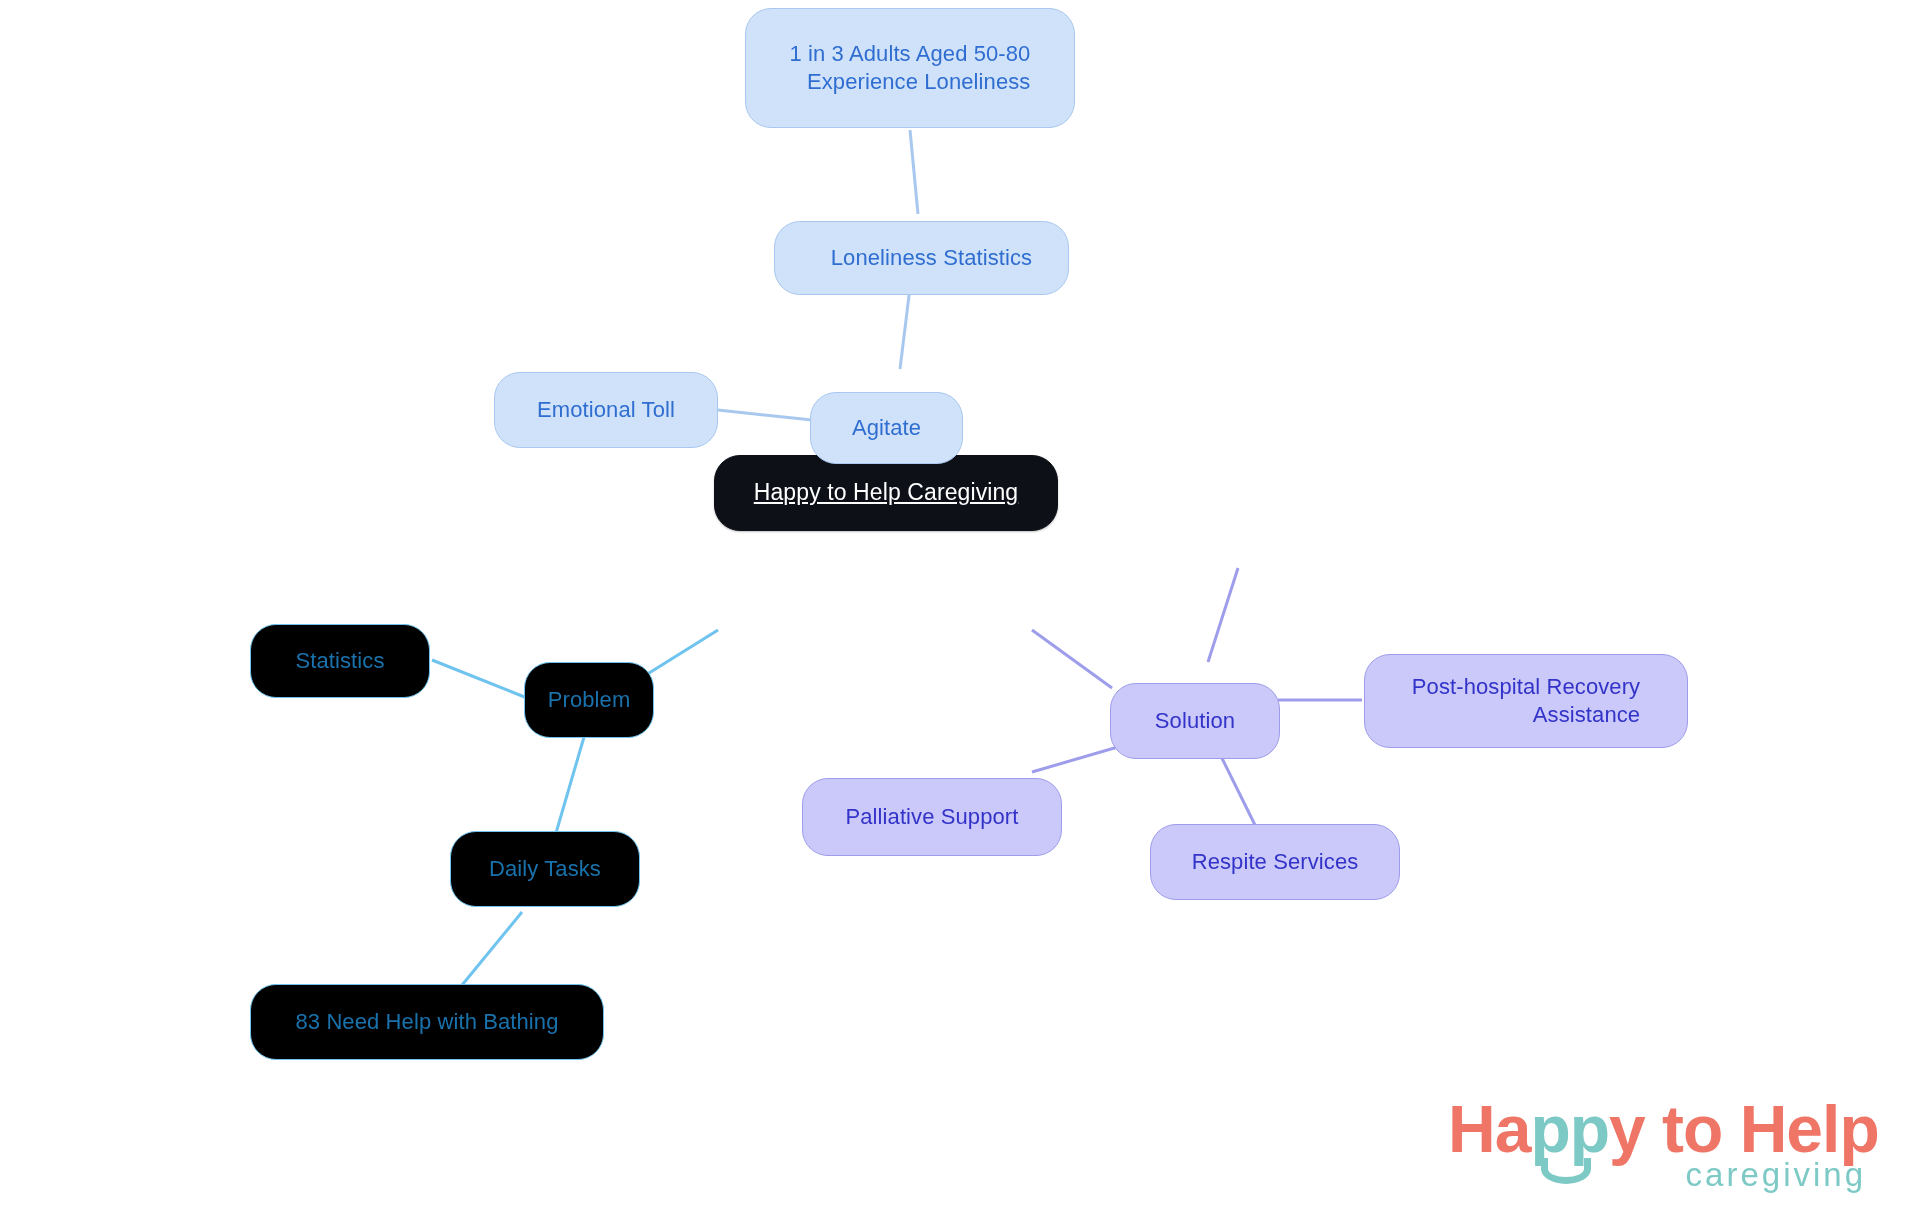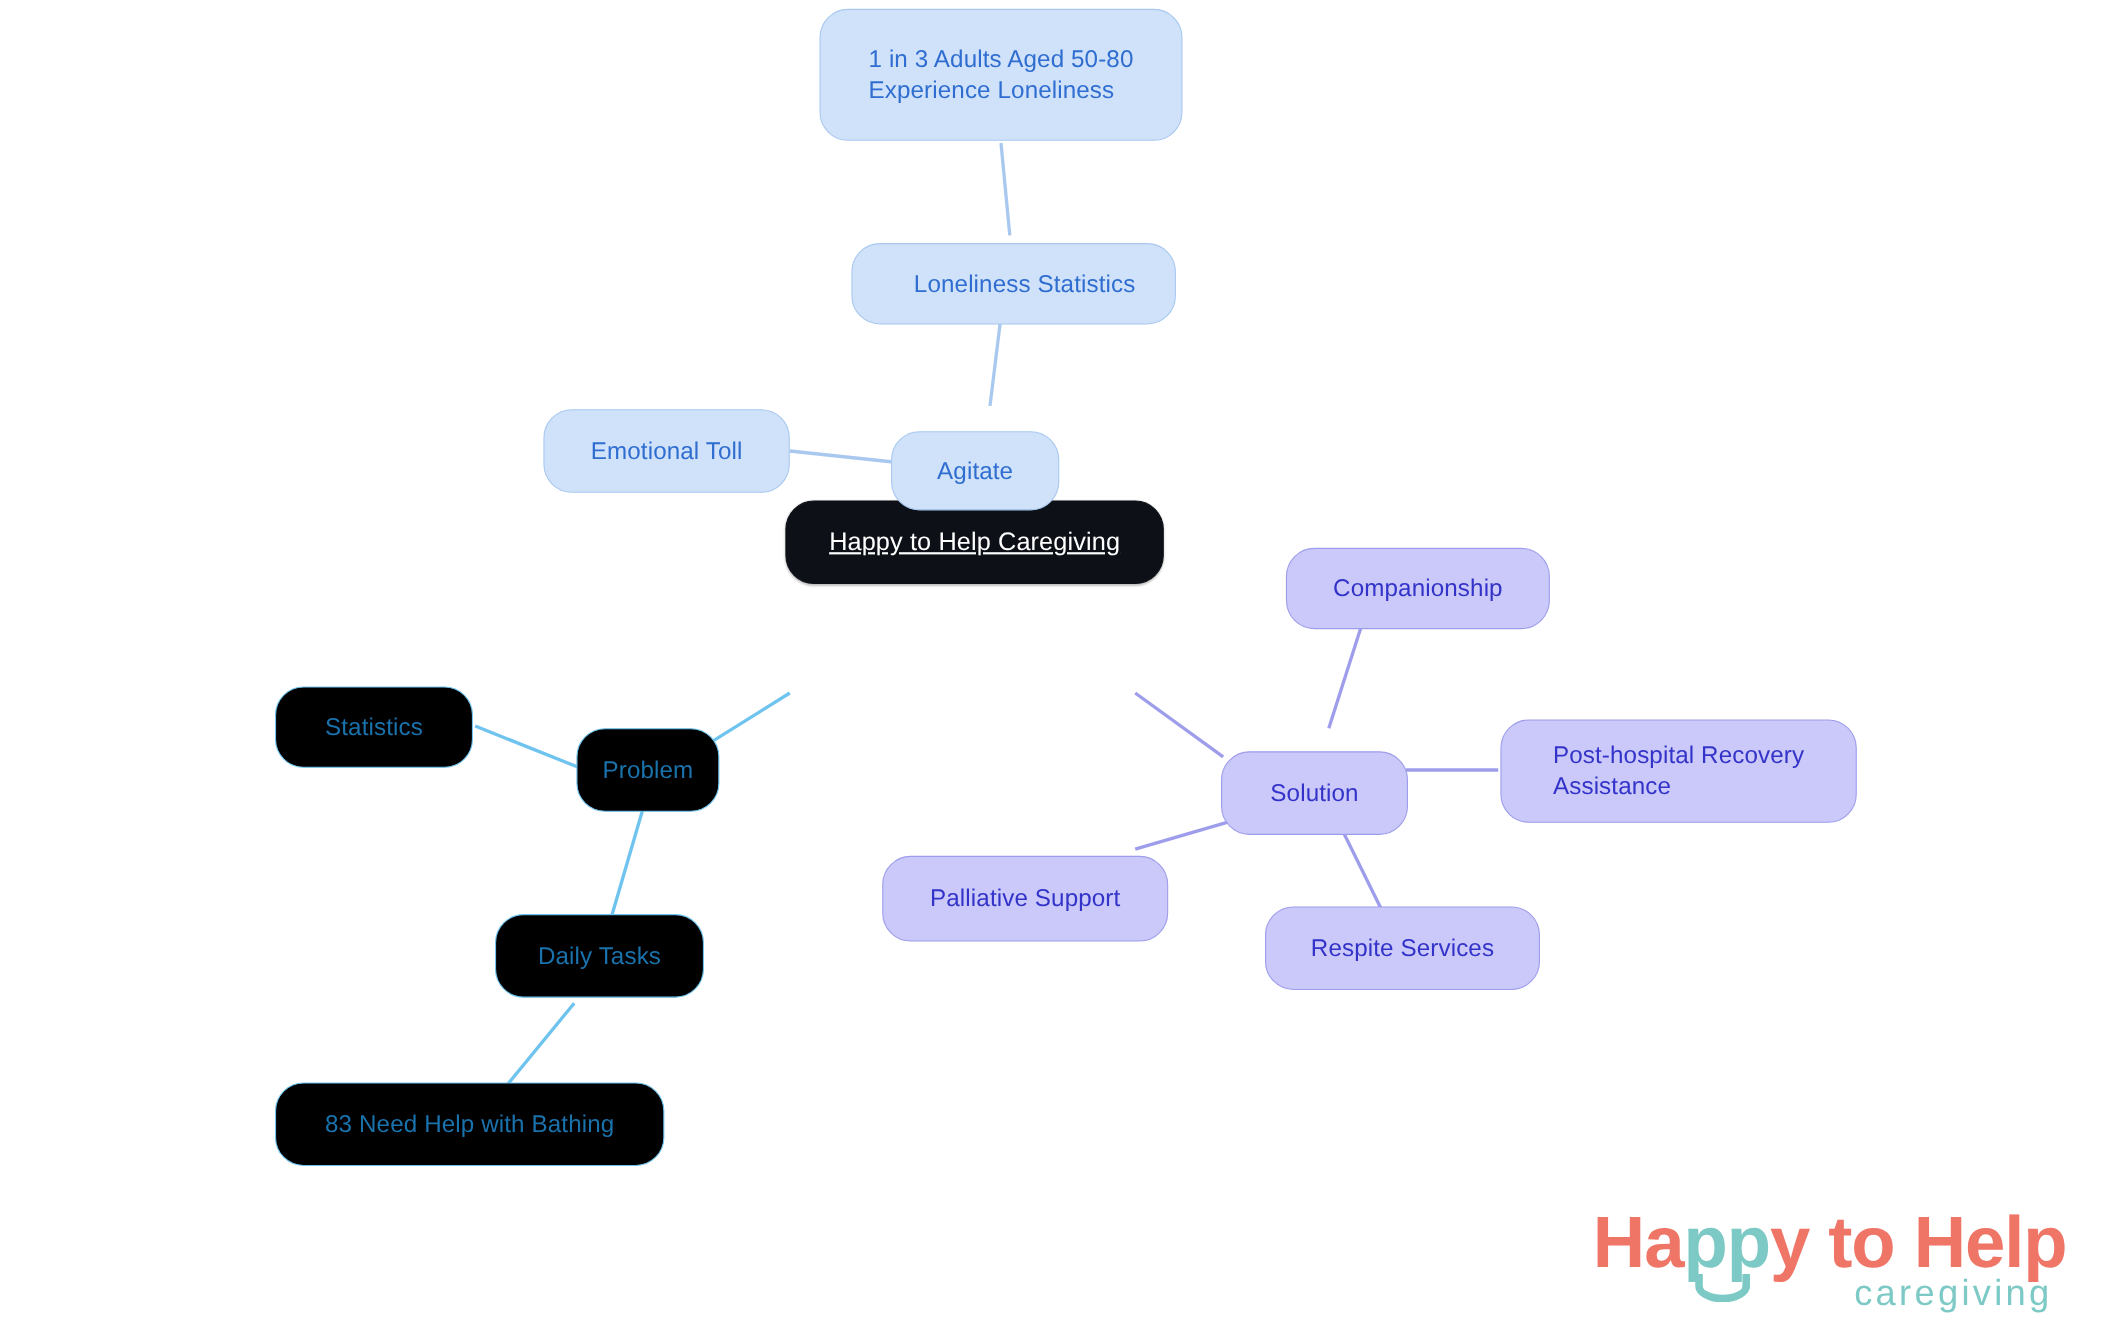--- a/index.html
+++ b/index.html
@@ -25,21 +25,21 @@
     width: 1920px;
     height: 1215px;
     pointer-events: none;
   }
   .node {
     position: absolute;
     box-sizing: border-box;
     display: flex;
     align-items: center;
     justify-content: center;
-    text-align: left;
+    text-align: right;
     border-style: solid;
     border-width: 1.5px;
     line-height: 1.28;
     white-space: pre-line;
     letter-spacing: 0.1px;
   }
   .node-central {
     background: #0d1117;
     border-color: #0d1117;
     color: #ffffff;
@@ -169,23 +169,20 @@
   </div>
 
   <div class="node node-blue-sky" style="left:250px; top:984px; width:354px; height:76px;">
     <span>83 Need Help with Bathing</span>
   </div>
 
   <div class="node node-purple" style="left:1110px; top:662px; width:170px; height:76px;margin-top:21px;">
     <span>Solution</span>
   </div>
 
-  <div class="node node-purple" style="left:1169px; top:498px; width:240px; height:74px;">
-    <span>Companionship</span>
-  </div>
 
   <div class="node node-purple" style="left:1364px; top:654px; width:324px; height:94px;">
     <span>Post-hospital Recovery
 Assistance</span>
   </div>
 
   <div class="node node-purple" style="left:802px; top:778px; width:260px; height:78px;">
     <span>Palliative Support</span>
   </div>
 

